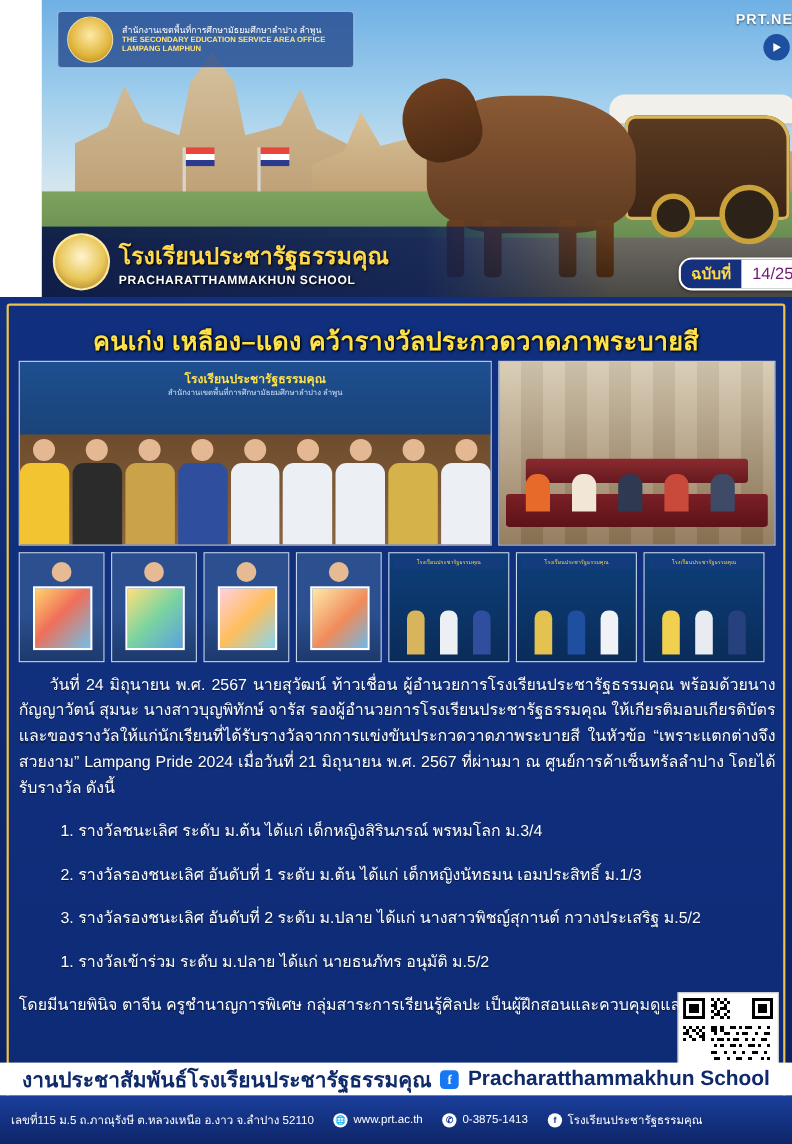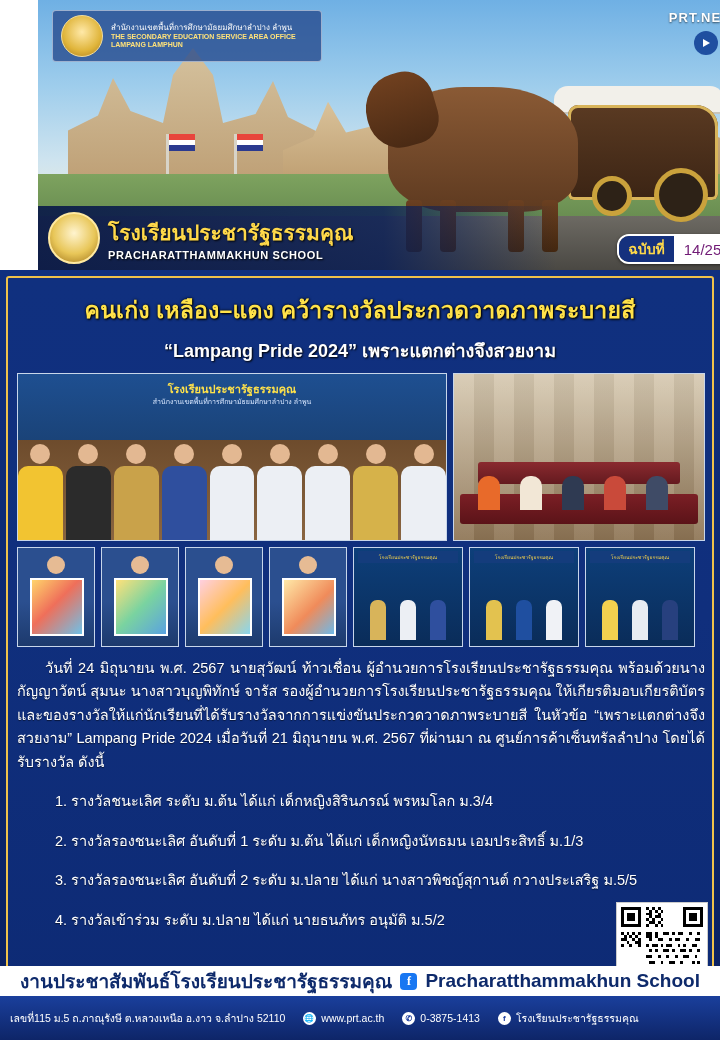--- a/index.html
+++ b/index.html
@@ -324,21 +324,20 @@
     <div class="issue">
       <span class="lbl">ฉบับที่</span>
       <span class="num">14/2567</span>
     </div>
   </div>
 
   <div class="body-wrap">
     <div class="body-inner">
 
       <div class="headline">คนเก่ง เหลือง–แดง คว้ารางวัลประกวดวาดภาพระบายสี</div>
-      <div class="subhead">“Lampang Pride 2024”  เพราะแตกต่างจึงสวยงาม</div>
 
       <div class="photos">
         <div class="row1">
           <div class="ph p-main">
             <div class="stage"></div>
             <div class="banner-txt">โรงเรียนประชารัฐธรรมคุณ</div>
             <div class="banner-sub">สำนักงานเขตพื้นที่การศึกษามัธยมศึกษาลำปาง ลำพูน</div>
             <div class="people">
               <div class="per">
                   <div class="head"></div>
@@ -426,23 +425,24 @@
             <div class="g" style="left:76px; background:#27407e"></div>
           </div>
         </div>
       </div>
 
       <div class="article">
         <p class="first">วันที่ 24 มิถุนายน พ.ศ. 2567 นายสุวัฒน์ ท้าวเชื่อน ผู้อำนวยการโรงเรียนประชารัฐธรรมคุณ พร้อมด้วยนางกัญญาวัตน์ สุมนะ นางสาวบุญพิทักษ์ จารัส รองผู้อำนวยการโรงเรียนประชารัฐธรรมคุณ ให้เกียรติมอบเกียรติบัตรและของรางวัลให้แก่นักเรียนที่ได้รับรางวัลจากการแข่งขันประกวดวาดภาพระบายสี ในหัวข้อ “เพราะแตกต่างจึงสวยงาม” Lampang Pride 2024 เมื่อวันที่ 21 มิถุนายน พ.ศ. 2567 ที่ผ่านมา ณ ศูนย์การค้าเซ็นทรัลลำปาง โดยได้รับรางวัล ดังนี้</p>
         <ol>
           <li>1. รางวัลชนะเลิศ ระดับ ม.ต้น ได้แก่ เด็กหญิงสิรินภรณ์ พรหมโลก ม.3/4</li>
           <li>2. รางวัลรองชนะเลิศ อันดับที่ 1 ระดับ ม.ต้น ได้แก่ เด็กหญิงนัทธมน เอมประสิทธิ์ ม.1/3</li>
-          <li>3. รางวัลรองชนะเลิศ อันดับที่ 2 ระดับ ม.ปลาย ได้แก่ นางสาวพิชญ์สุกานต์ กวางประเสริฐ ม.5/5</li>
-          <li>4. รางวัลเข้าร่วม ระดับ ม.ปลาย ได้แก่ นายธนภัทร อนุมัติ ม.5/2</li>
+          <li>3. รางวัลรองชนะเลิศ อันดับที่ 2 ระดับ ม.ปลาย ได้แก่ นางสาวพิชญ์สุกานต์ กวางประเสริฐ ม.5/2</li>
+          <li>1. รางวัลเข้าร่วม ระดับ ม.ปลาย ได้แก่ นายธนภัทร อนุมัติ ม.5/2</li>
         </ol>
+        <p>โดยมีนายพินิจ ตาจีน ครูชำนาญการพิเศษ กลุ่มสาระการเรียนรู้ศิลปะ เป็นผู้ฝึกสอนและควบคุมดูแล</p>
       </div>
     </div>
 
     <div class="qr">
       <svg class="grid" viewBox="0 0 29 29" shape-rendering="crispEdges">
         <rect width="29" height="29" fill="#fff"></rect>
         <g fill="#000">
           <rect x="0" y="0" width="7" height="7"></rect>
             <rect x="1" y="1" width="5" height="5" fill="#fff"></rect>
             <rect x="2" y="2" width="3" height="3"></rect>

